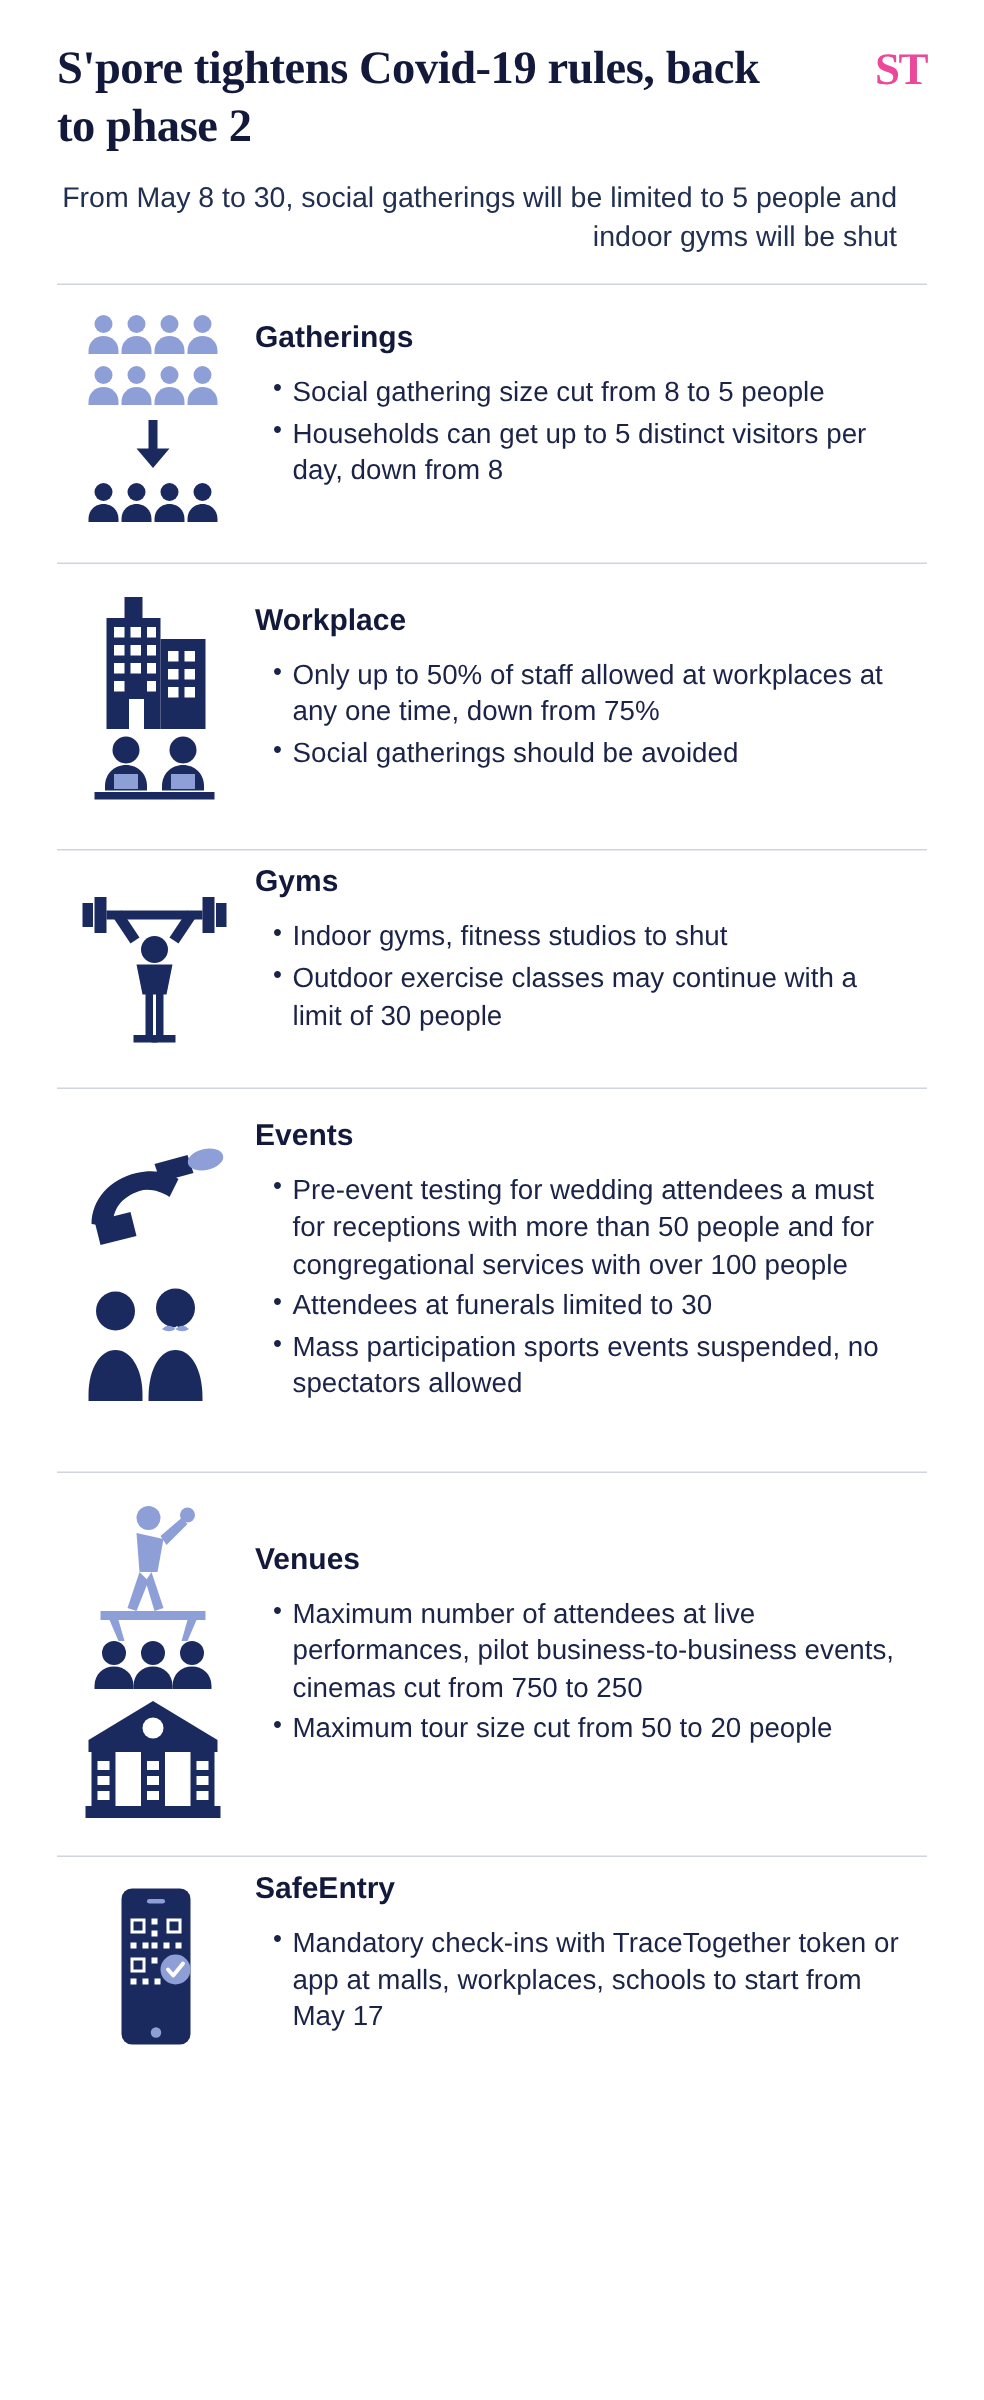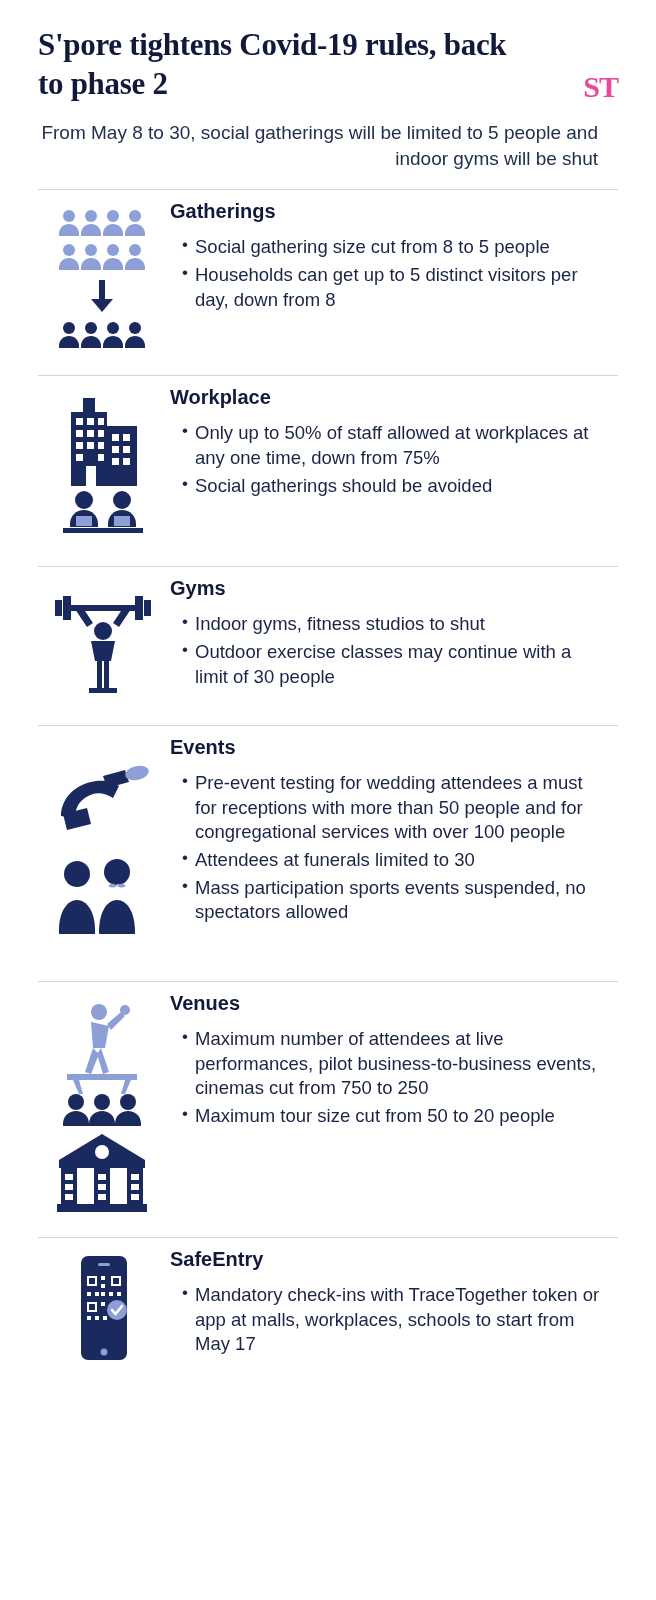--- a/index.html
+++ b/index.html
@@ -18,21 +18,21 @@
   .page {
     width: 656px;
     height: 1600px;
     padding: 26px 38px 10px 38px;
     position: relative;
   }
 
   
   .header {
     display: flex;
-    align-items: flex-end;
+    align-items: flex-start;
     justify-content: space-between;
     gap: 43px;
   }
   .headline {
     font-family: "Liberation Serif", serif;
     font-weight: bold;
     font-size: 31px;
     line-height: 1.25;
     letter-spacing: -0.3px;
     color: #13193b;
@@ -59,21 +59,21 @@
   }
 
   
   .rule {
     border: 0;
     border-top: 1px solid #cfd4dd;
     margin: 16px 0 0 0;
   }
   .section {
     display: flex;
-    align-items: flex-start;
+    align-items: center;
     padding: 10px 0 8px 0;
   }
   .icon-col {
     width: 130px;
     flex: 0 0 130px;
     display: flex;
     flex-direction: column;
     align-items: center;
     justify-content: flex-start;
     padding-top: 6px;

